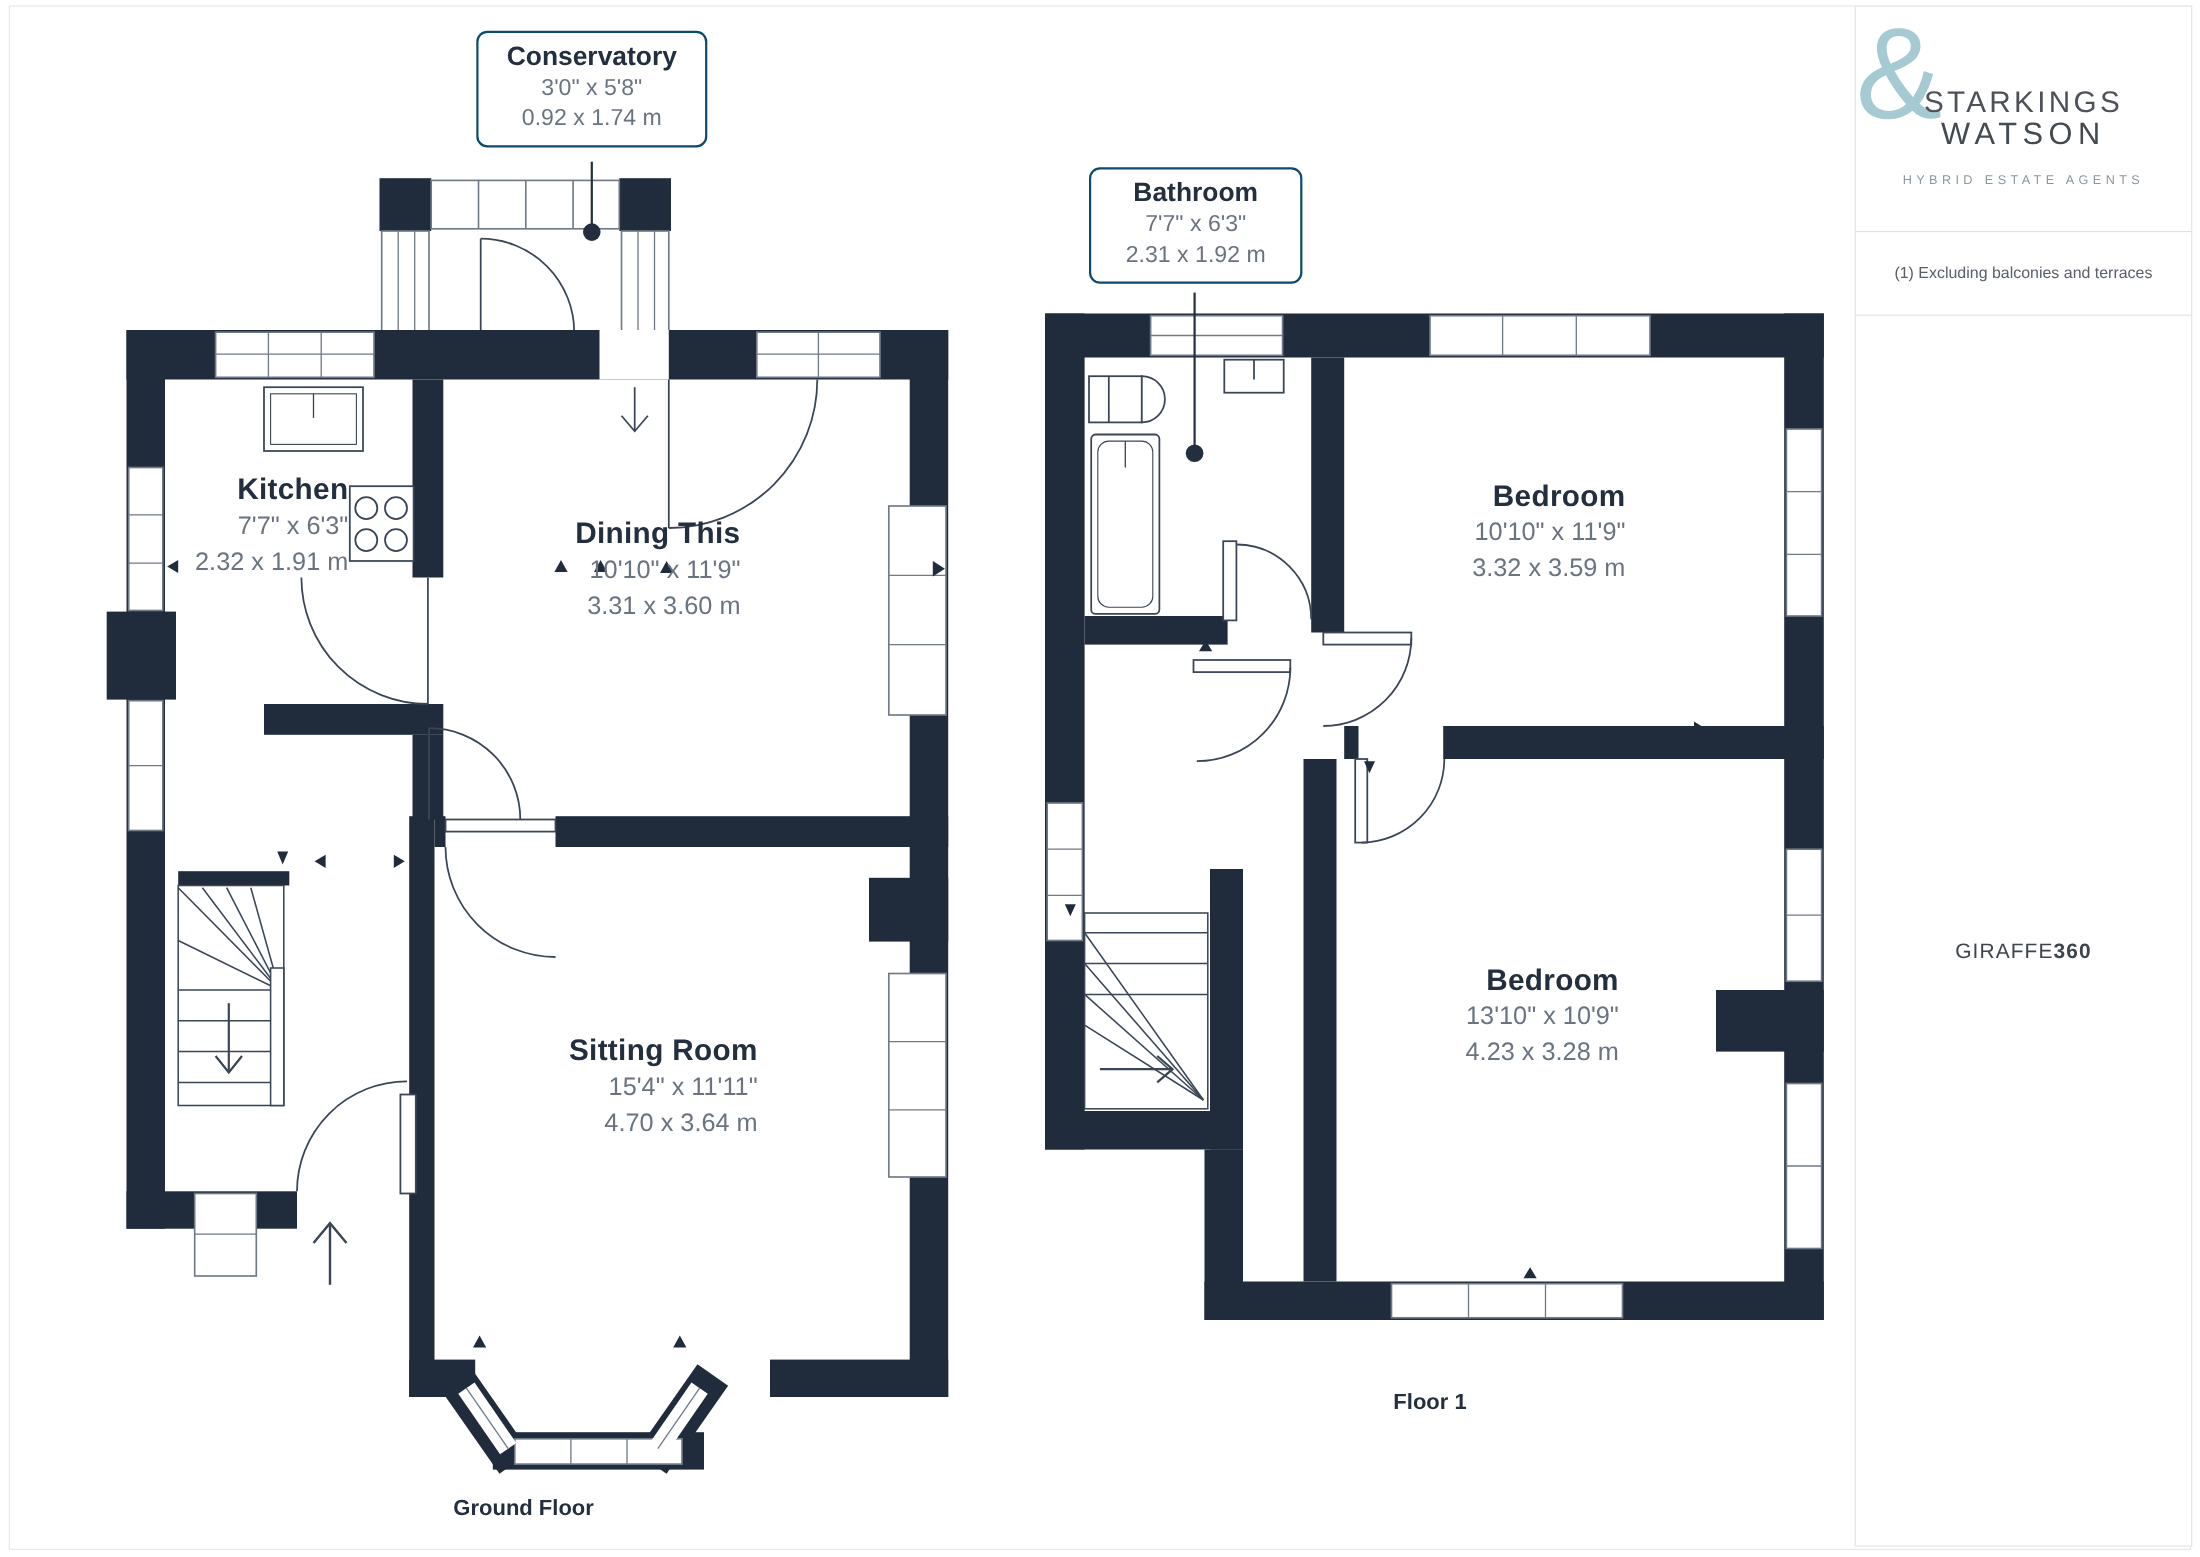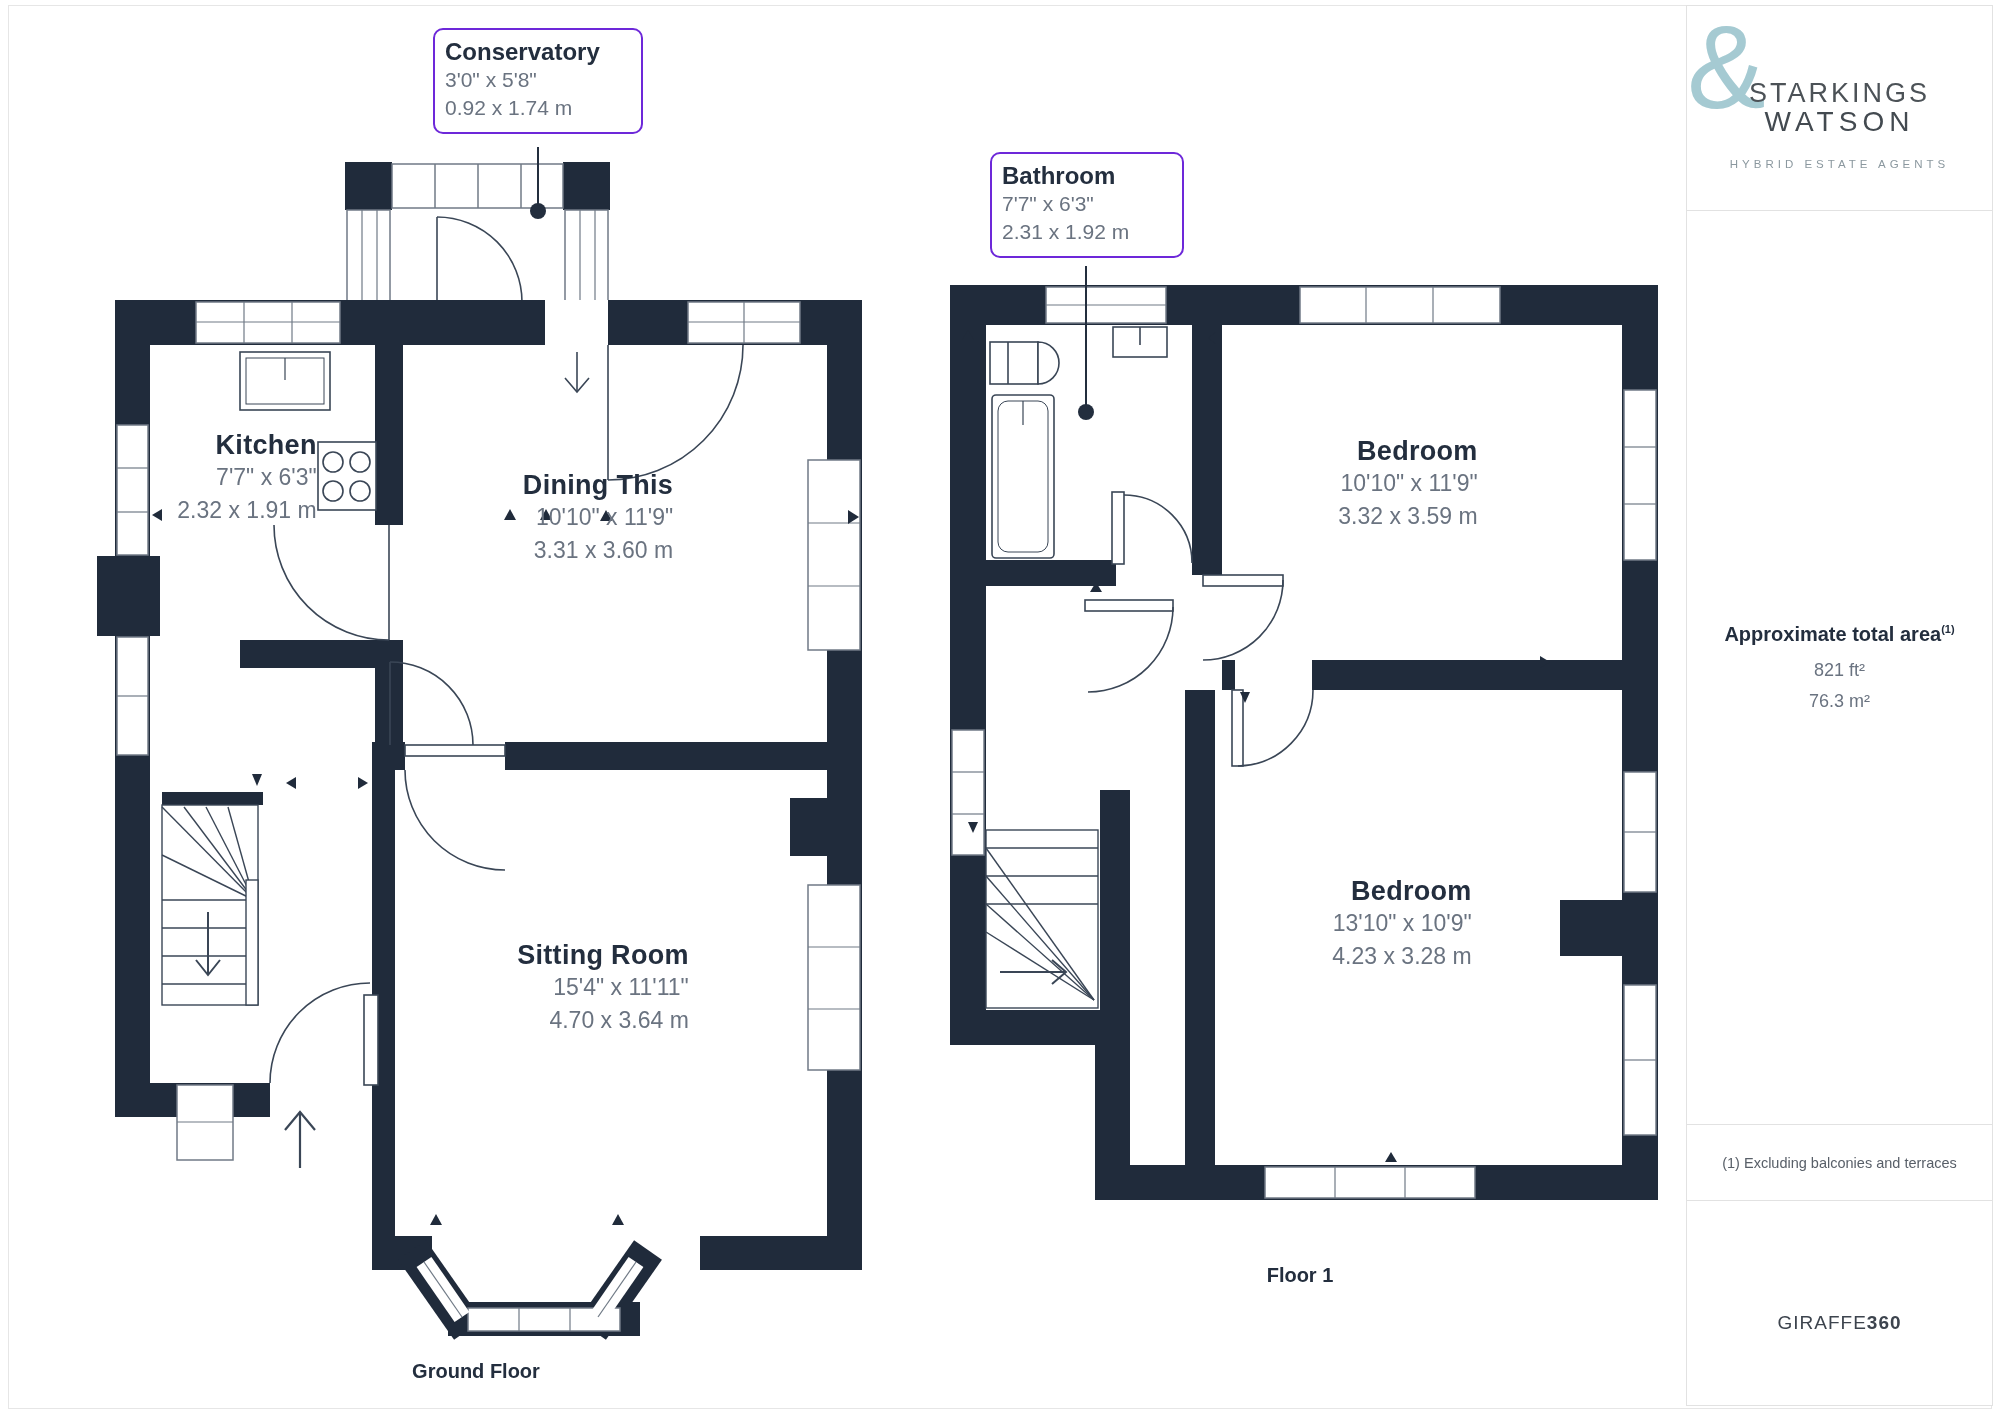--- a/index.html
+++ b/index.html
@@ -4,22 +4,22 @@
 <style>
   html,body{margin:0;padding:0;background:#ffffff;}
   body{width:2000px;height:1415px;position:relative;font-family:"Liberation Sans",sans-serif;overflow:hidden;}
   .canvas-border{position:absolute;left:8px;top:5px;right:8px;bottom:6px;border:1px solid #e6e6e6;}
   svg.plan{position:absolute;left:0;top:0;width:2000px;height:1415px;}
   
   .room-label{position:absolute;transform:translateX(-50%);text-align:right;white-space:nowrap;}
   .room-label .rname{font-size:27px;font-weight:700;color:#232e3e;letter-spacing:.3px;}
   .room-label .rdim{font-size:23px;color:#6a7380;line-height:1.45;}
   
-  .callout{position:absolute;background:#fff;border:2px solid #6d28d9;border-radius:10px;
-           text-align:left;padding:8px 10px 9px;box-sizing:border-box;}
+  .callout{position:absolute;background:#fff;border:2px solid #0c4a6e;border-radius:10px;
+           text-align:center;padding:8px 10px 9px;box-sizing:border-box;}
   .callout .cname{font-size:24px;font-weight:700;color:#232e3e;}
   .callout .cdim{font-size:21px;color:#6a7380;line-height:1.35;}
   .floor-caption{position:absolute;transform:translateX(-50%);font-size:20px;font-weight:700;color:#232e3e;white-space:nowrap;}
   
   .sidebar{position:absolute;left:1686px;top:5px;width:307px;height:1401px;background:#fff;
            border:1px solid #e2e2e2;box-sizing:border-box;display:flex;flex-direction:column;}
   .sb-logo{height:204px;position:relative;border-bottom:1px solid #e2e2e2;}
   .logo-wrap{position:absolute;left:0;right:0;top:36px;text-align:center;}
   .logo-amp{position:absolute;left:0;right:0;top:2px;font-size:118px;color:#a5cad2;font-weight:400;z-index:0;line-height:1;}
   .logo-line1{position:relative;z-index:1;font-size:27px;letter-spacing:3px;color:#4c5257;font-weight:500;line-height:1.0;margin-top:38px;}
@@ -314,26 +314,19 @@
 
 <div class="sidebar">
   <div class="sb-logo">
     <div class="logo-amp">&amp;</div>
     <div class="logo-wrap">
       <div class="logo-line1">STARKINGS</div>
       <div class="logo-line2">WATSON</div>
       <div class="logo-tag">HYBRID ESTATE AGENTS</div>
     </div>
   </div>
-  <div class="sb-area">
-    <div class="area-title">
-      <span>Approximate total area</span><sup>(1)</sup>
-    </div>
-    <div class="area-val">821 ft²</div>
-    <div class="area-val">76.3 m²</div>
-  </div>
   <div class="sb-fn1">(1) Excluding balconies and terraces</div>
   <div class="sb-fn2">
     <div class="brand">
       <span class="b1">GIRAFFE</span><span class="b2">360</span>
     </div>
   </div>
 </div>
 
 </body></html>

